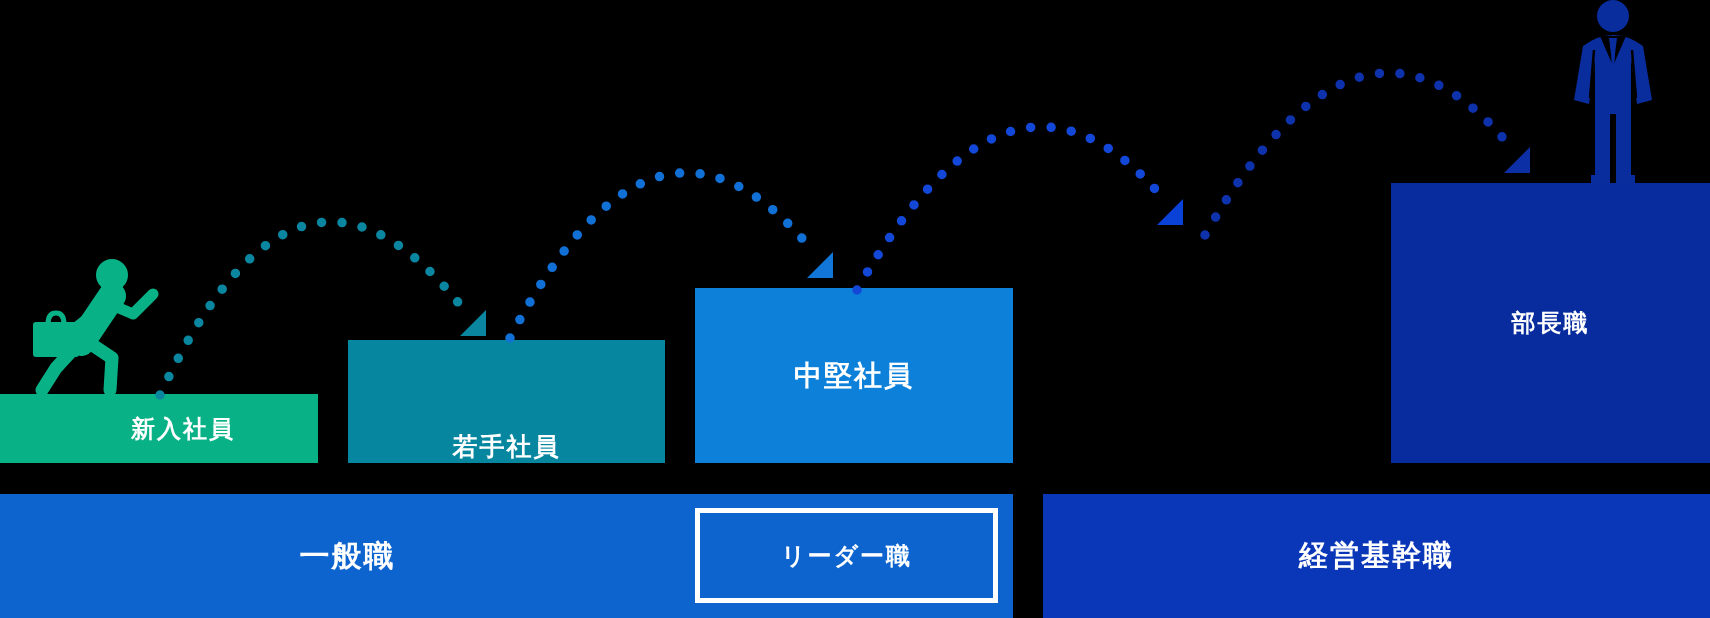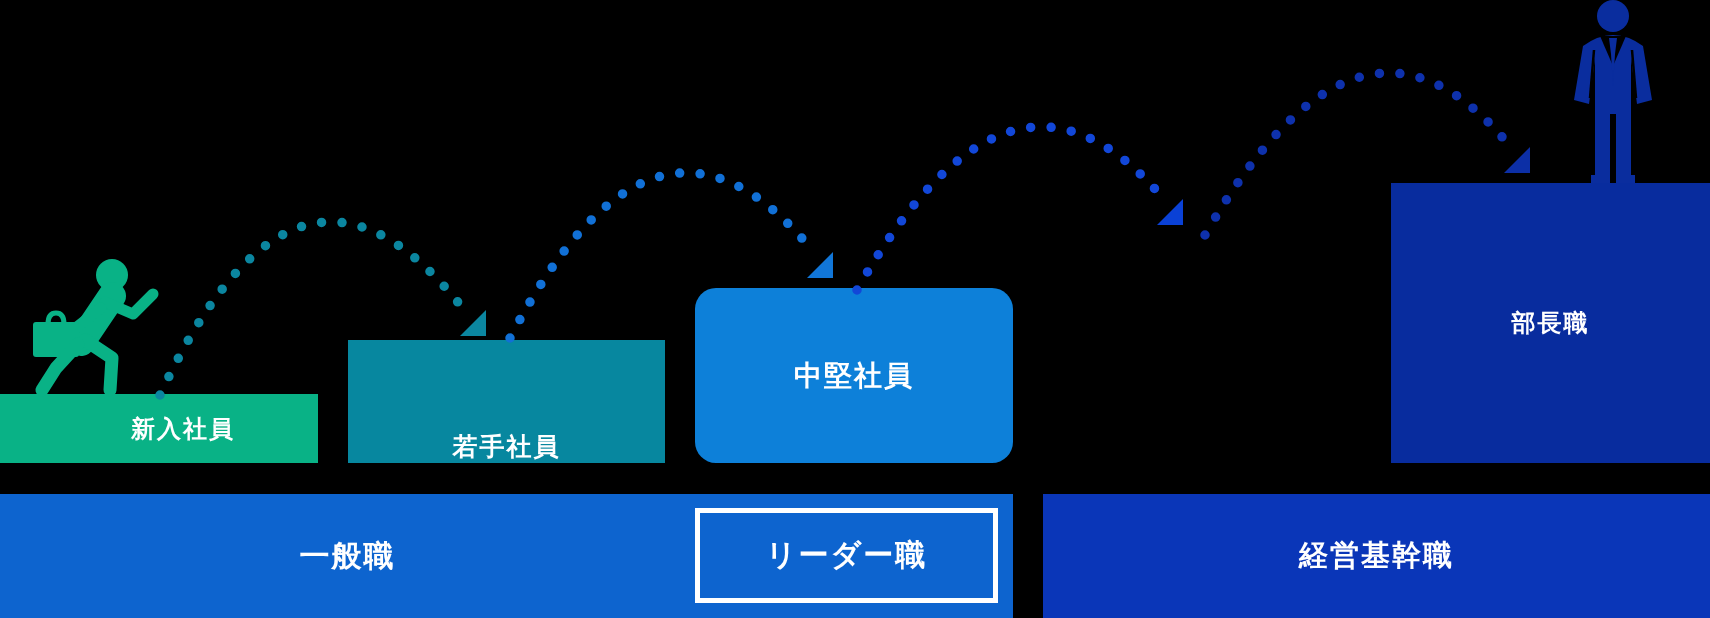--- a/index.html
+++ b/index.html
@@ -3,35 +3,35 @@
 <meta charset="utf-8">
 <style>
   html,body{margin:0;padding:0;background:#000;}
   #stage{position:relative;width:1710px;height:618px;background:#000;overflow:hidden;
          font-family:"Liberation Sans","DejaVu Sans",sans-serif;}
   .step,.band{position:absolute;display:flex;align-items:center;justify-content:center;}
   .step span,.band span,.leader-box span{color:#fff;font-weight:bold;letter-spacing:2px;}
   
   #step-1{left:0;   top:394px;width:318px;height:69px; background:#09B286;}
   #step-2{left:348px;top:340px;width:317px;height:123px;background:#07879F;align-items:flex-end;}
-  #step-3{left:695px;top:288px;width:318px;height:175px;background:#0D80D9;border-radius:21px;}
+  #step-3{left:695px;top:288px;width:318px;height:175px;background:#0D80D9;}
   #step-4{left:1043px;top:243px;width:320px;height:220px;background:#0A41D6;}
   #step-5{left:1391px;top:183px;width:319px;height:280px;background:#082C9E;}
   #step-1 span{font-size:24px;margin-left:48px;}
   #step-2 span{font-size:25px;}
   #step-3 span{font-size:28px;}
   #step-4 span{font-size:31px;}
   #step-5 span{font-size:24px;}
   
   #band-general{left:0;top:494px;width:1013px;height:124px;background:#0D64CF;justify-content:flex-start;text-align:center;}
   #band-general .label-zone{width:695px;display:flex;align-items:center;justify-content:center;height:100%;}
   #band-general span{font-size:30px;}
   .leader-box{position:absolute;left:695px;top:508px;width:303px;height:95px;border:5px solid #fff;
               box-sizing:border-box;display:flex;align-items:center;justify-content:center;}
-  .leader-box span{font-size:30px;font-family:Liberation Mono, monospace;}
+  .leader-box span{font-size:24px;font-family:Liberation Mono, monospace;}
   #band-executive{left:1043px;top:494px;width:667px;height:124px;background:#0A36B8;}
   #band-executive span{font-size:29px;}
   
   #overlay{position:absolute;left:0;top:0;width:1710px;height:618px;pointer-events:none;}
 </style>
 </head>
 <body>
 
 <div id="stage">
 

